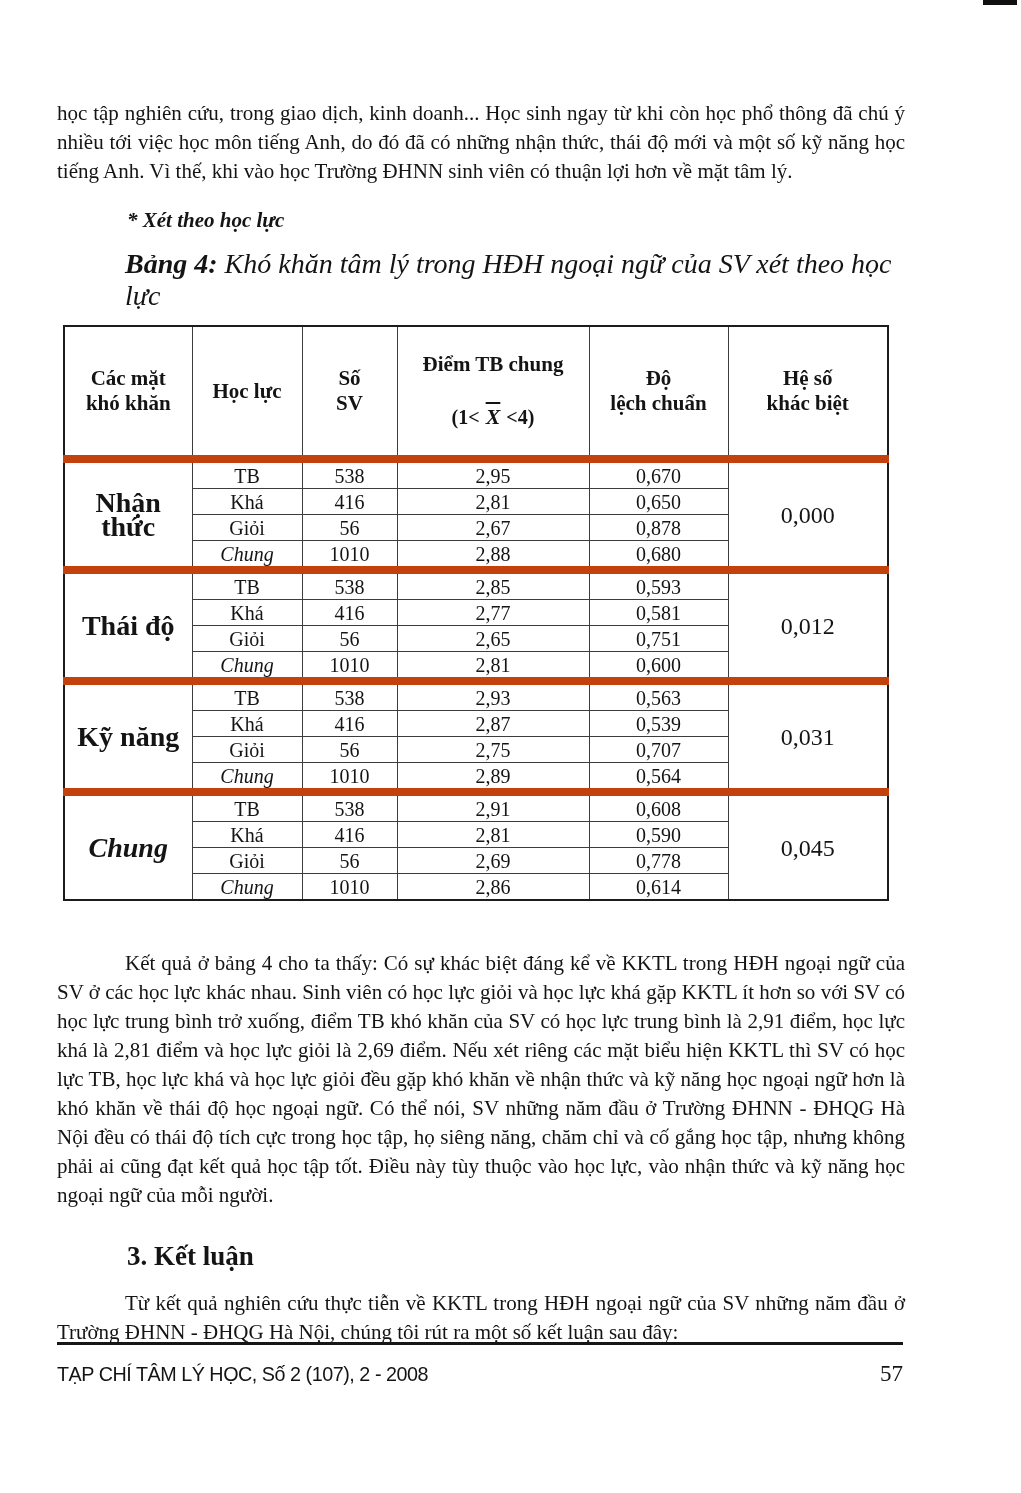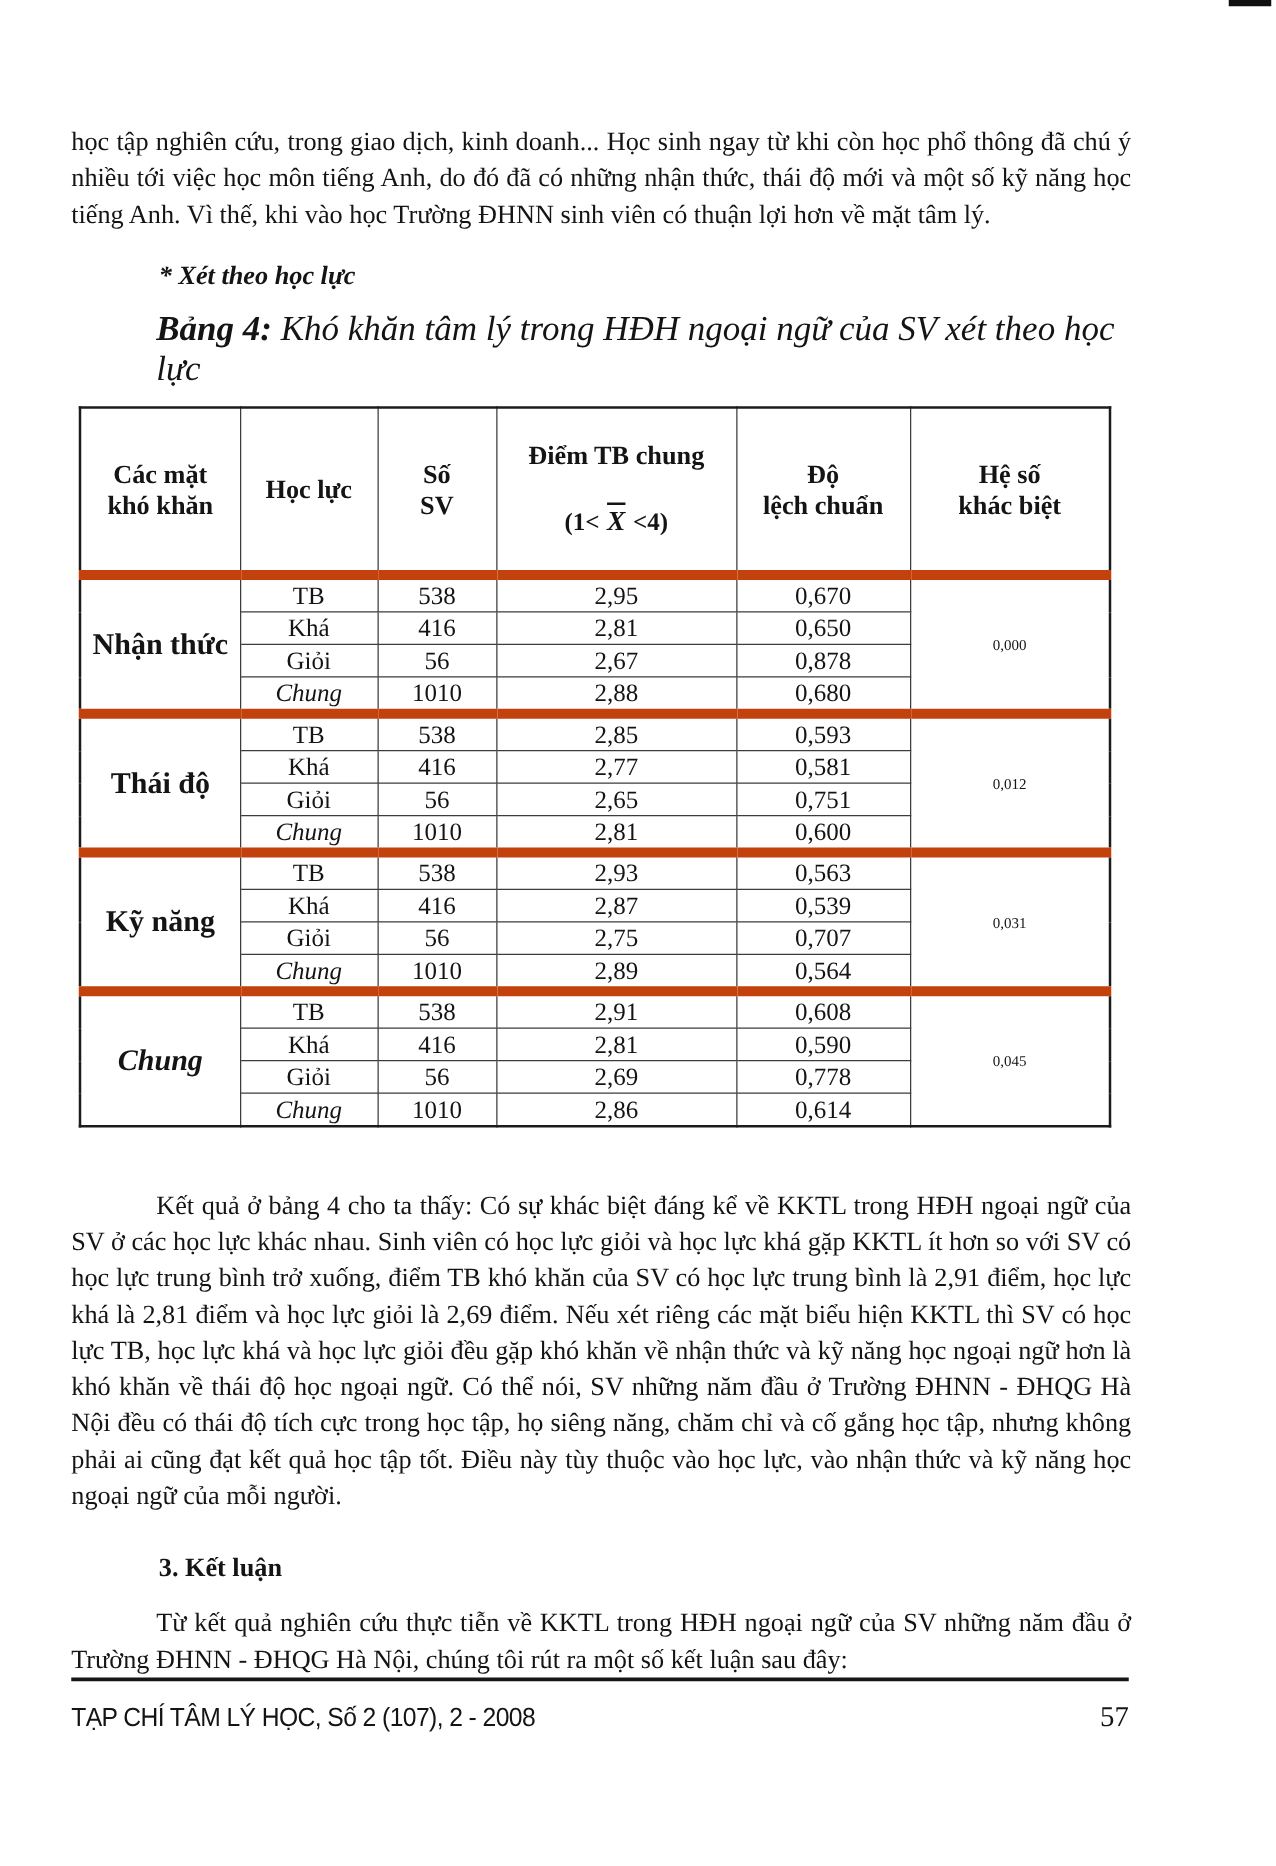--- a/index.html
+++ b/index.html
@@ -67,33 +67,33 @@
   table.data-table thead th {
     height: 78px;
     font-weight: bold;
     font-size: 21px;
     line-height: 25px;
     white-space: pre-line;
     border-bottom: 2px solid #1c1c1c;
   }
   table.data-table tbody td { height: 25px; line-height: 24px; }
   table.data-table tbody tr.group-first td { border-top: 8px solid #c2410c; }
-  td.group-label { font-weight: bold; font-size: 24px; }
-  td.coef-cell { font-size: 12px; }
+  td.group-label { font-weight: bold; font-size: 28px; }
+  td.coef-cell { font-size: 24px; }
   .italic { font-style: italic; }
   .formula { font-size: 20px; font-weight: bold; margin-top: 2px; }
   .formula .xvar {
     font-style: italic;
     font-size: 22px;
     text-decoration: overline;
     padding: 0 1px;
   }
   .p2 { margin-top: 48px !important; }
   .conclusion-heading {
-    font-size: 21px;
+    font-size: 27px;
     font-weight: bold;
     margin: 31px 0 0 70px;
   }
   .p3 { margin-top: 17px !important; }
   .footer {
     position: absolute;
     left: 57px; right: 118px;
     top: 1342px;
     border-top: 3px solid #161616;
     padding-top: 16px;

